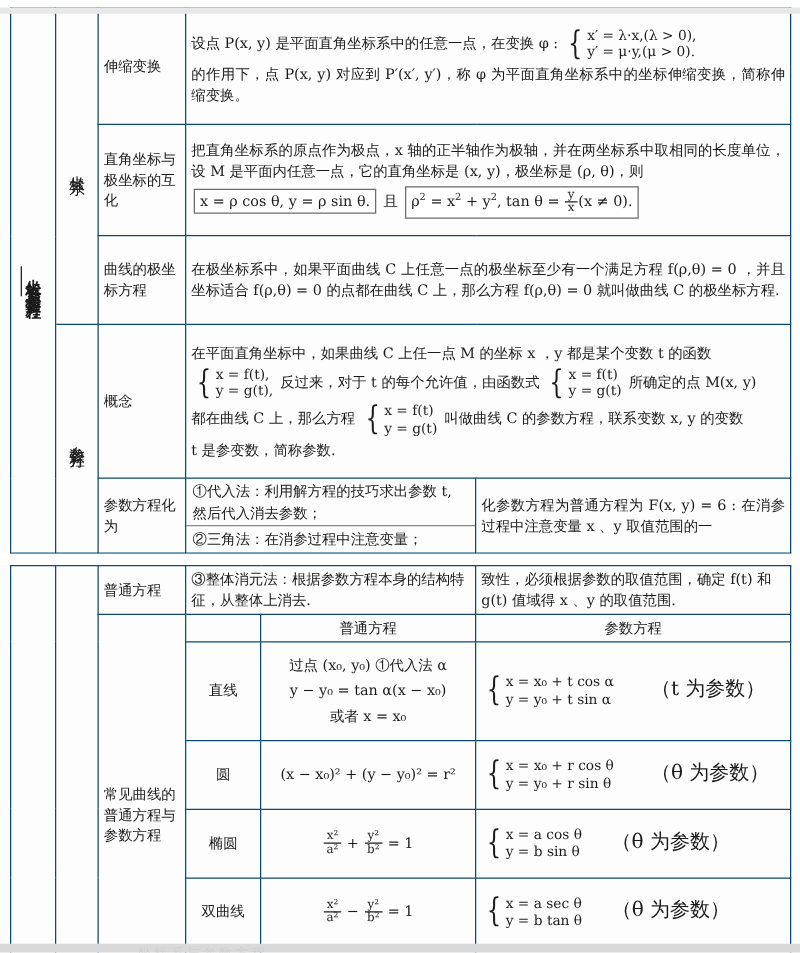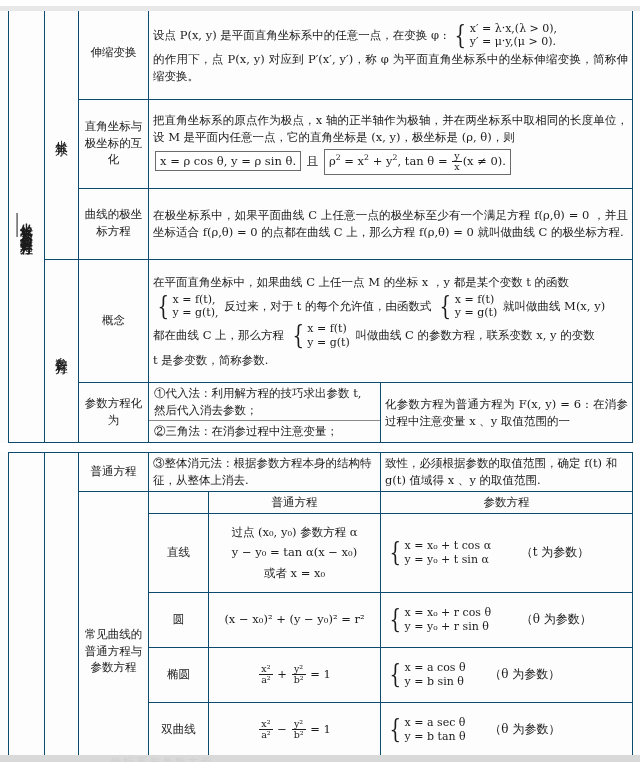--- a/index.html
+++ b/index.html
@@ -36,21 +36,21 @@
     letter-spacing:3px;
     white-space:nowrap;
     margin:0 auto;
     font-size:12.5px;
     font-weight:600;
     text-decoration:underline;
     text-underline-offset:3px;
   }
   .vlabel.plain{font-weight:500;text-decoration:none;letter-spacing:2px;}
   .ccell{text-align:center;}
-  .rowlabel{text-align:center;font-size:11.5px;line-height:1.5;font-family:Liberation Mono, monospace;}
+  .rowlabel{text-align:left;font-size:11.5px;line-height:1.5;}
   .body-cell{text-align:left;padding:3px 6px;}
   .math{font-family:"DejaVu Serif","Liberation Serif",serif;font-style:italic;}
   .up{font-style:normal;}
   .boxed{
     display:inline-block;
     border:1px solid #6b6b6b;
     padding:1px 4px;
     margin:1px 2px;
     background:#fff;
   }
@@ -84,21 +84,21 @@
     background:#d9d9d9;
   }
   .bottombar .ghost{
     position:absolute;left:110px;top:0px;
     font-size:11px;color:#cfcfcf;letter-spacing:2px;
   }
   .topbar{
     position:absolute;left:0;top:0;width:640px;height:5px;background:#e8e8e8;
   }
   .hdr{text-align:center;font-size:11.5px;}
-  .note{font-size:12px;}
+  .note{font-size:16px;}
 </style>
 </head>
 <body>
 
 <div class="page">
 
   <div class="topbar"></div>
 
   <table class="grid" style="margin-top:6px;">
     <colgroup>
@@ -178,21 +178,21 @@
               </span>
             </span>
             <span>反过来，对于 t 的每个允许值，由函数式</span>
             <span class="sys">
               <span class="brace">{</span>
               <span class="lines">
                 <div>x = f(t)</div>
                 <div>y = g(t)</div>
               </span>
             </span>
-            <span>就叫做曲线 M(x, y)</span>
+            <span>所确定的点 M(x, y)</span>
           </div>
           <div class="para">
             <span>都在曲线 C 上，那么方程</span>
             <span class="sys">
               <span class="brace">{</span>
               <span class="lines">
                 <div>x = f(t)</div>
                 <div>y = g(t)</div>
               </span>
             </span>
@@ -245,21 +245,21 @@
           <span>常见曲线的普通方程与参数方程</span>
         </td>
         <td class="hdr"></td>
         <td class="hdr">普通方程</td>
         <td class="hdr">参数方程</td>
       </tr>
 
       <tr>
         <td class="ccell" style="height:74px">直线</td>
         <td class="ccell">
-          <div>过点 (x₀, y₀) 参数方程 α</div>
+          <div>过点 (x₀, y₀) ①代入法 α</div>
           <div style="margin:4px 0;">y − y₀ = tan α(x − x₀)</div>
           <div>或者 x = x₀</div>
         </td>
         <td class="body-cell">
           <span class="sys">
             <span class="brace">{</span>
             <span class="lines">
               <div>x = x₀ + t cos α</div>
               <div>y = y₀ + t sin α</div>
             </span>

